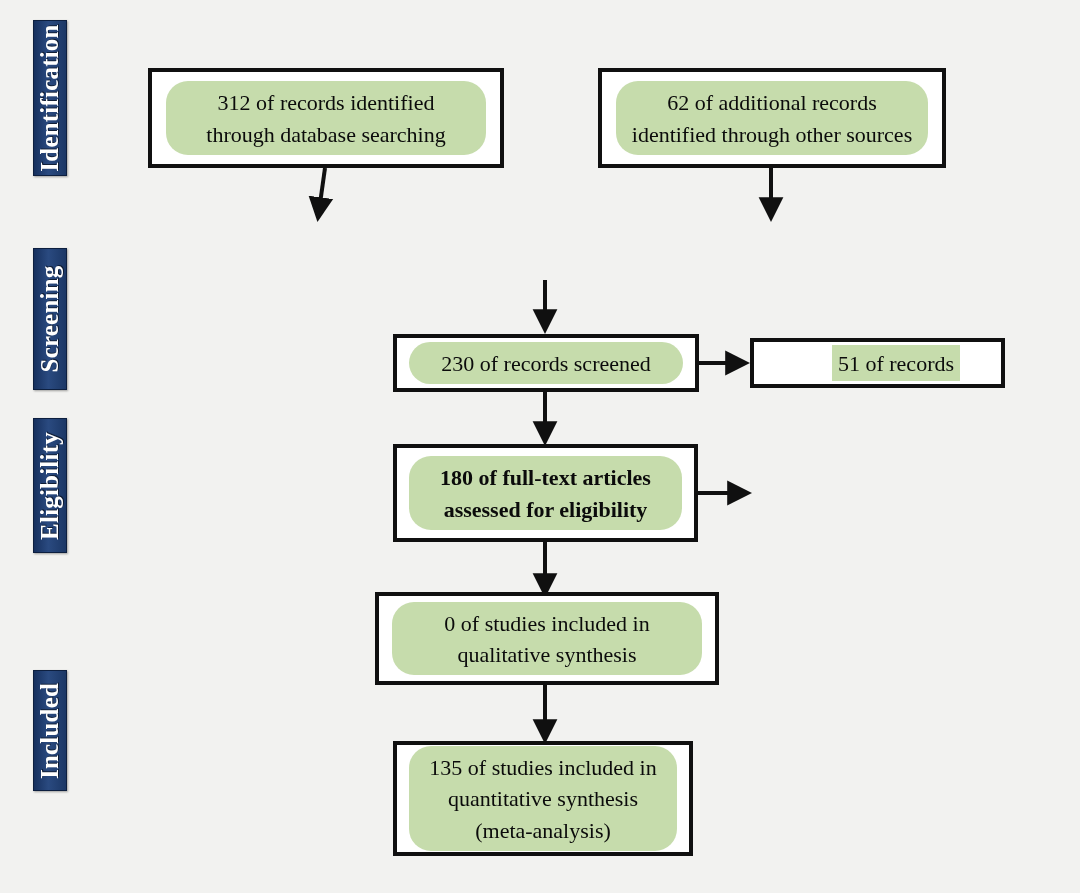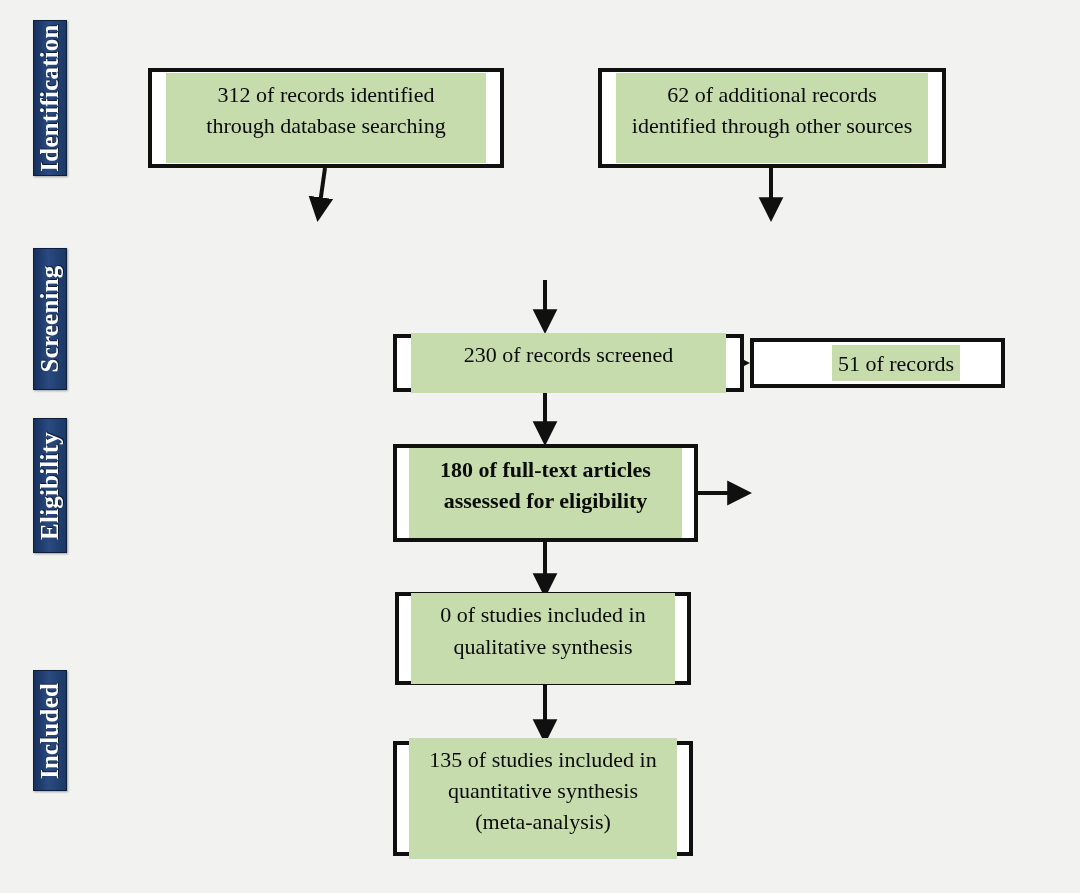--- a/index.html
+++ b/index.html
@@ -60,21 +60,22 @@
     font-size: 22px;
     line-height: 1.42;
     white-space: pre-line;
     background-color: #c6dcac;
     box-decoration-break: clone;
     -webkit-box-decoration-break: clone;
   }
   .flow-box.wide-fill .box-text {
     display: block;
     width: 92%;
-    padding: 6px 0 22px 0;
+    padding: 6px 0 5px 0;
+    border-radius: 22px;
   }
   .flow-box.text-fit .box-text {
     padding: 3px 6px 2px 6px;
     margin-left: 37px;
   }
 
   
   #arrows {
     position: absolute;
     left: 0;
@@ -133,35 +134,35 @@
     <span class="box-text">312 of records identified
 through database searching</span>
   </div>
 
   <div class="flow-box wide-fill" style="left:598px; top:68px; width:348px; height:100px;">
     <span class="box-text">62 of additional records
 identified through other sources</span>
   </div>
 
 
-  <div class="flow-box wide-fill" style="left:393px; top:334px; width:351px; height:58px;">
+  <div class="flow-box wide-fill" style="left:393px; top:334px; width:306px; height:58px;">
     <span class="box-text">230 of records screened</span>
   </div>
 
   <div class="flow-box text-fit" style="left:750px; top:338px; width:255px; height:50px;">
     <span class="box-text">51 of records</span>
   </div>
 
   <div class="flow-box wide-fill" style="left:393px; top:444px; width:305px; height:98px;font-weight:bold;">
     <span class="box-text">180 of full-text articles
 assessed for eligibility</span>
   </div>
 
 
-  <div class="flow-box wide-fill" style="left:395px; top:592px; width:296px; height:93px;">
+  <div class="flow-box wide-fill" style="left:375px; top:592px; width:344px; height:93px;">
     <span class="box-text">0 of studies included in
 qualitative synthesis</span>
   </div>
 
   <div class="flow-box wide-fill" style="left:393px; top:741px; width:300px; height:115px;">
     <span class="box-text">135 of studies included in
 quantitative synthesis
 (meta-analysis)</span>
   </div>
 

